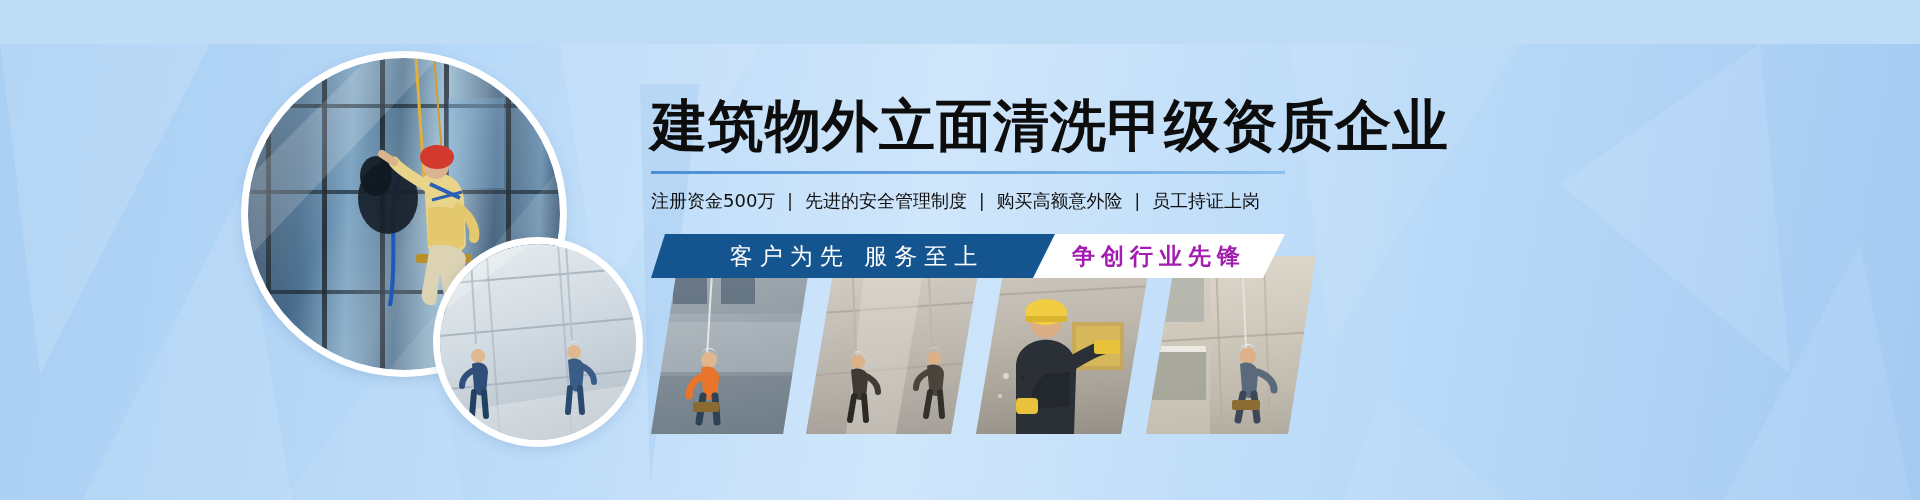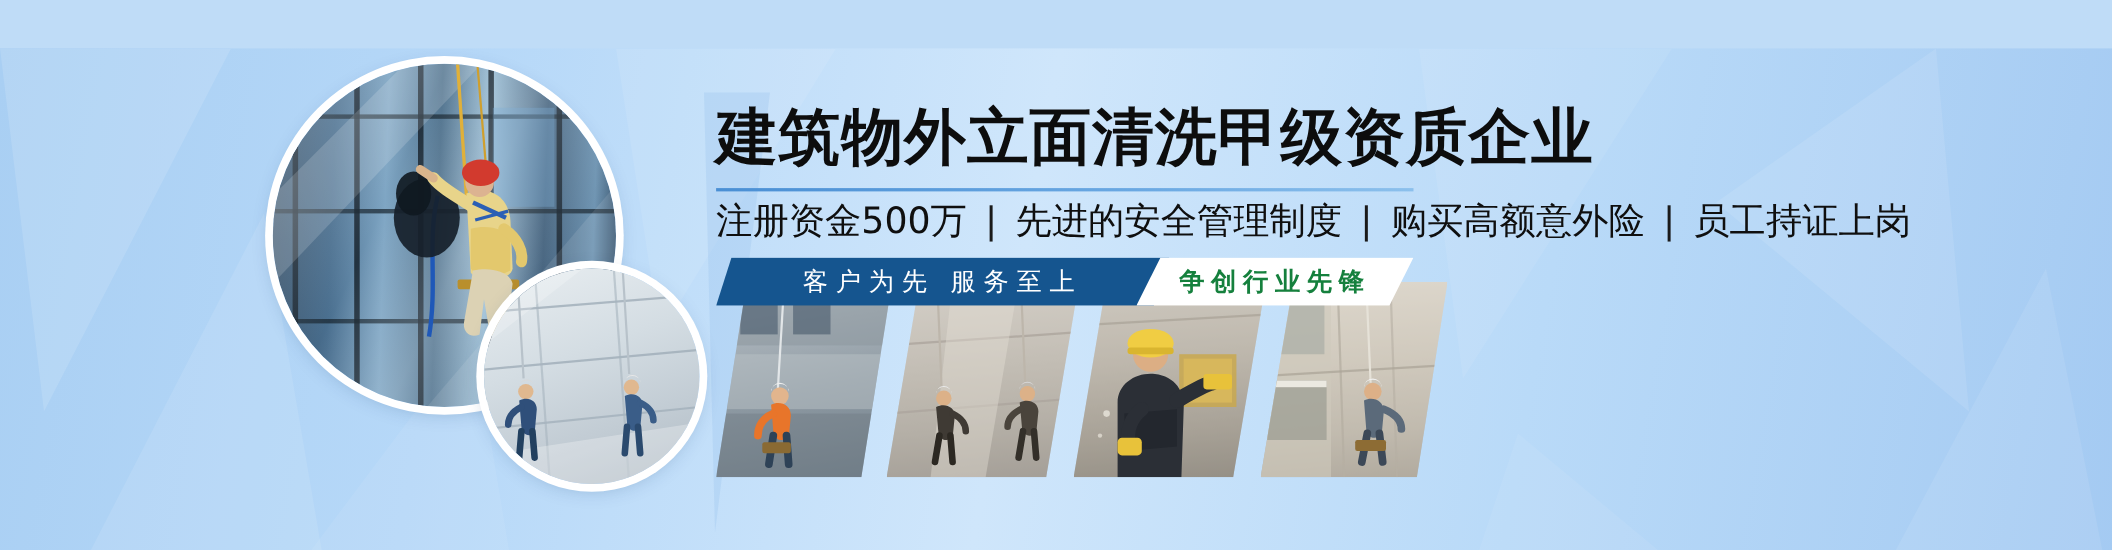--- a/index.html
+++ b/index.html
@@ -45,36 +45,36 @@
     font-size:56px;line-height:60px;font-weight:bold;color:#0d0d0d;
     letter-spacing:1px;white-space:nowrap;
     font-family:"DejaVu Sans","Liberation Sans",sans-serif;
   }
   #headline-rule{
     position:absolute;left:651px;top:127px;width:634px;height:3px;
     background:linear-gradient(90deg,#4a8fd4 0%,#6aa8e2 60%,#8cc0ec 100%);
   }
   #subtitle{
     position:absolute;left:651px;top:142px;
-    font-size:33px;line-height:30px;color:#0f0f0f;white-space:nowrap;
+    font-size:18px;line-height:30px;color:#0f0f0f;white-space:nowrap;
     font-family:"DejaVu Sans","Liberation Sans",sans-serif;
   }
   #subtitle .sep{padding:0 6px;color:#1a1a1a;}
 
   
   #slogan-strip{position:absolute;left:651px;top:190px;width:634px;height:40px;}
   .slg{position:absolute;top:0;height:44px;display:flex;align-items:center;
        justify-content:center;white-space:nowrap;
        font-family:"DejaVu Sans","Liberation Sans",sans-serif;}
   #slogan-blue{left:0;width:412px;background:#15558f;
        clip-path:polygon(14px 0,412px 0,398px 44px,0 44px);}
   #slogan-blue .txt{color:#ffffff;font-size:23px;letter-spacing:7px;font-weight:500;}
   #slogan-white{left:382px;width:252px;background:#ffffff;
        clip-path:polygon(22px 0,252px 0,230px 44px,0 44px);}
-  #slogan-white .txt{color:#15803d;font-size:23px;letter-spacing:6px;font-weight:bold;}
+  #slogan-white .txt{color:#a21caf;font-size:23px;letter-spacing:6px;font-weight:bold;}
 
   
   #tiles{position:absolute;left:651px;top:212px;width:634px;height:178px;}
   .tile{position:absolute;top:0;height:178px;overflow:hidden;}
   .tile .ph{position:absolute;inset:0;}
 
   #tile1{left:0;width:160px;clip-path:polygon(28px 0,160px 0,132px 178px,0 178px);}
   #tile2{left:155px;width:175px;clip-path:polygon(30px 0,175px 0,145px 178px,0 178px);}
   #tile3{left:325px;width:175px;clip-path:polygon(30px 0,175px 0,145px 178px,0 178px);}
   #tile4{left:495px;width:170px;clip-path:polygon(30px 0,170px 0,142px 178px,0 178px);}

